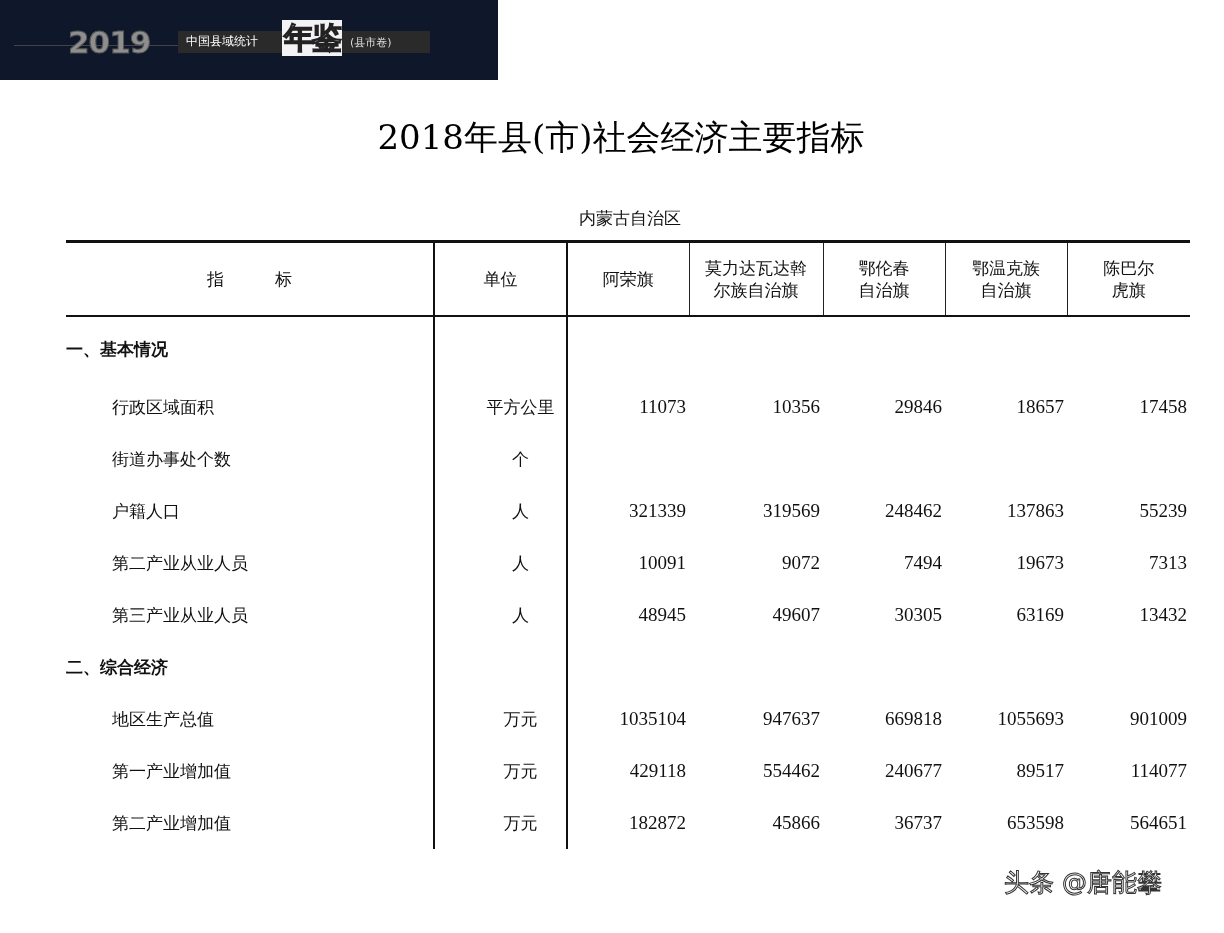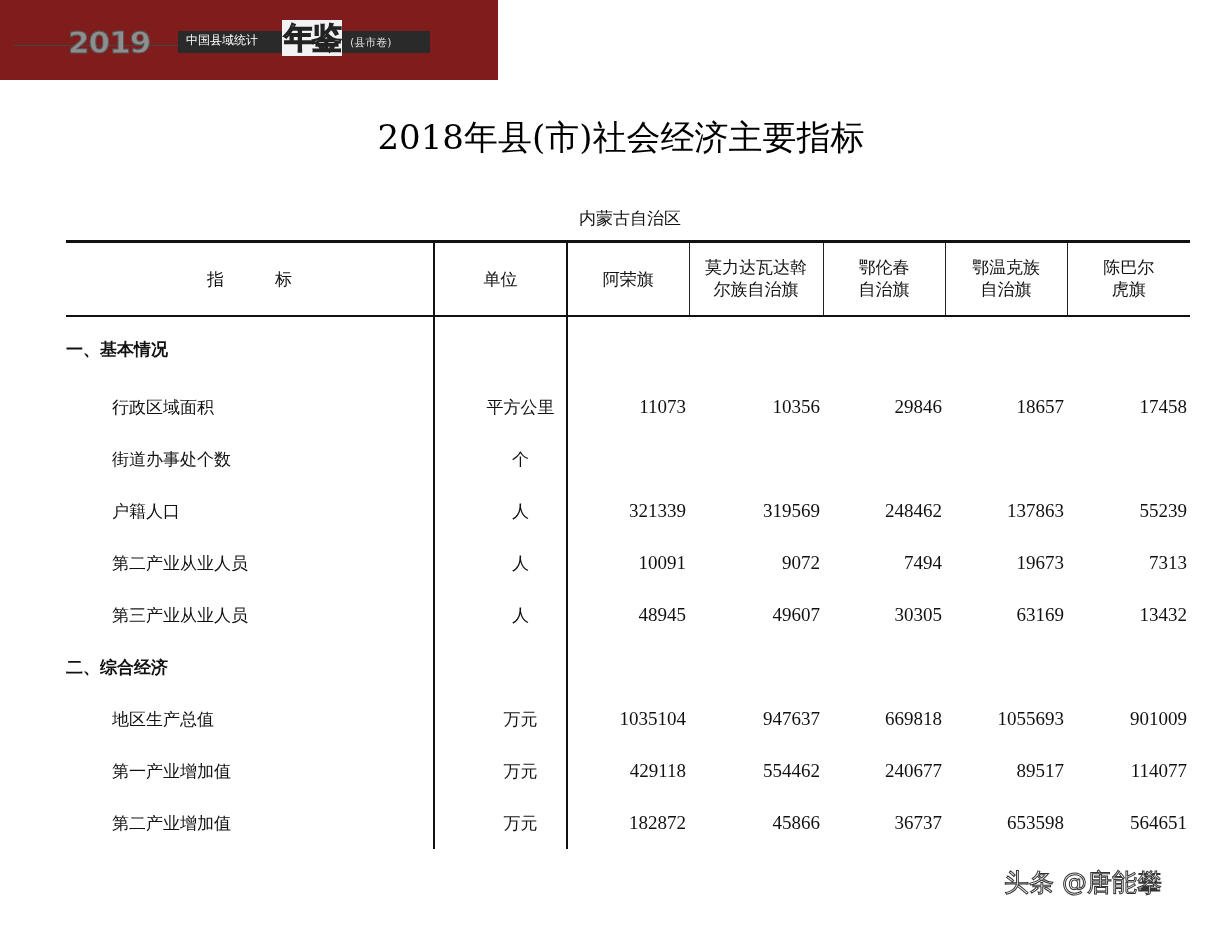--- a/index.html
+++ b/index.html
@@ -1,35 +1,35 @@
 <!DOCTYPE html>
 <html><head>
 <meta charset="utf-8">
 <style>
   html, body { margin:0; padding:0; }
   body {
     width:1224px; height:933px; overflow:hidden; background:#fff; position:relative;
     font-family: "DejaVu Serif", "Liberation Serif", serif; color:#111;
   }
   .header-band {
-    position:absolute; left:0; top:0; width:498px; height:80px; background:#7f1d1d;
+    position:absolute; left:0; top:0; width:498px; height:80px; background:#0f172a;
   }
   .header-line {
     position:absolute; left:14px; top:45px; width:416px; height:1px; background:#444;
   }
   .header-year {
     position:absolute; left:68px; top:24px; font-family:"DejaVu Sans", sans-serif;
     font-weight:bold; font-size:31px; color:#8e8e8e; letter-spacing:-1px;
     -webkit-text-stroke:1px #555; line-height:36px;
   }
   .header-bar {
     position:absolute; left:178px; top:31px; width:252px; height:22px; background:#2a2a2a;
   }
   .header-sub {
-    position:absolute; left:186px; top:33px; font-family:Liberation Mono, monospace;
+    position:absolute; left:186px; top:33px; font-family:Liberation Sans, sans-serif;
     font-size:12px; color:#fff; line-height:17px;
   }
   .header-nianjian {
     position:absolute; left:282px; top:20px; font-family:"DejaVu Serif", serif;
     font-weight:bold; font-size:30px; color:#fff; -webkit-text-stroke:1.2px #222;
     background:#f3f3f6; padding:0 2px; line-height:36px; letter-spacing:-2px;
   }
   .header-vol {
     position:absolute; left:350px; top:36px; font-family:"DejaVu Sans", sans-serif;
     font-size:11px; color:#ddd; line-height:14px;
@@ -53,21 +53,21 @@
   table.stats col.c3 { width:134px; }
   table.stats col.c4 { width:122px; }
   table.stats col.c5 { width:122px; }
   table.stats col.c6 { width:123px; }
   thead th {
     border-top:3px solid #111; border-bottom:2px solid #111;
     height:72px; font-weight:normal; font-family:"DejaVu Sans", sans-serif;
     font-size:17px; line-height:22px; text-align:center; padding:0;
   }
   thead th + th { border-left:2px solid #111; }
-  thead th.thin { border-left:1px solid #222;font-family:Liberation Serif, serif; }
+  thead th.thin { border-left:1px solid #222; }
   td {
     height:52px; padding:0; font-size:17px; vertical-align:middle;
   }
   td.label { font-family:"DejaVu Sans", sans-serif; padding-left:46px; }
   td.section { font-family:"DejaVu Sans", sans-serif; font-weight:bold; padding-left:0; }
   td.unit { text-align:center; font-family:"DejaVu Sans", sans-serif; border-left:2px solid #111;padding-left:40px; }
   td.num { text-align:right; padding-right:3px; font-family:"Liberation Serif", serif; font-size:19px; }
   td.first-num { border-left:2px solid #111; }
   tr.sec-row td { height:64px; }
   .watermark {

